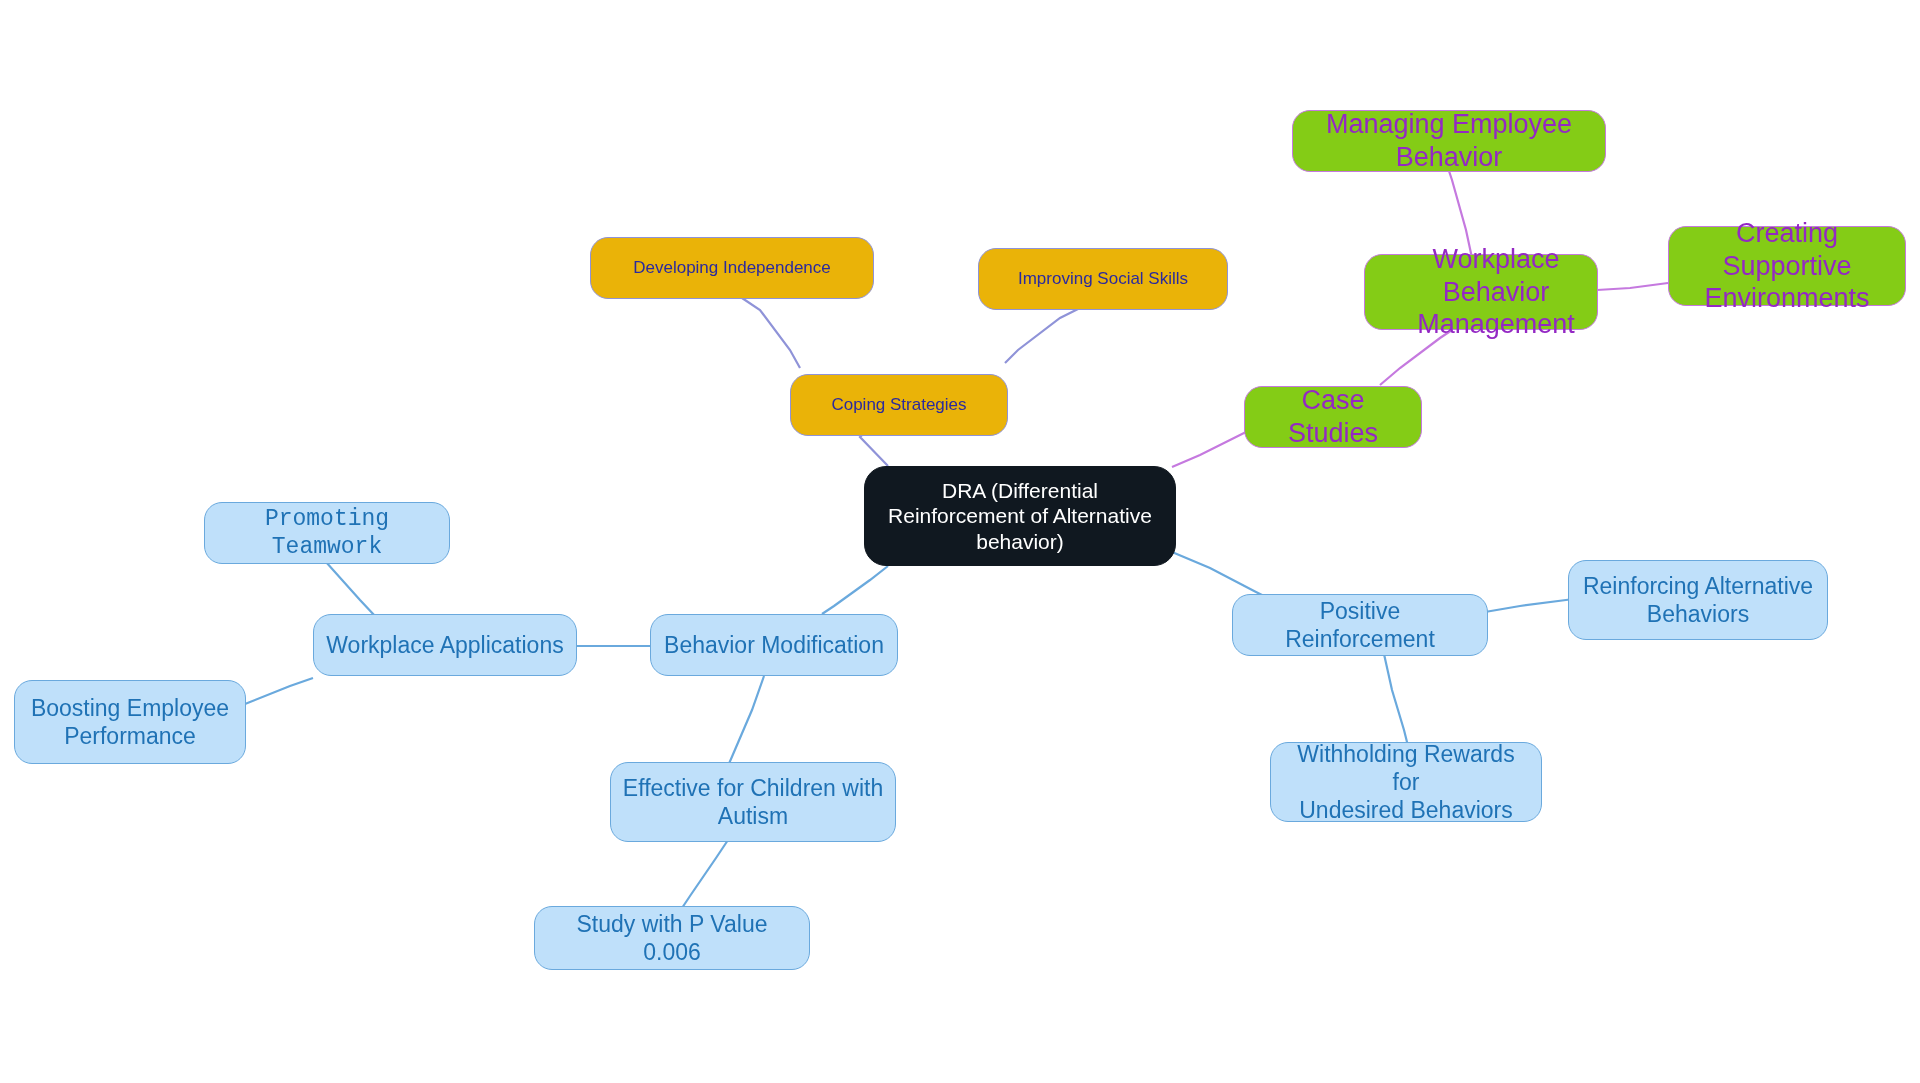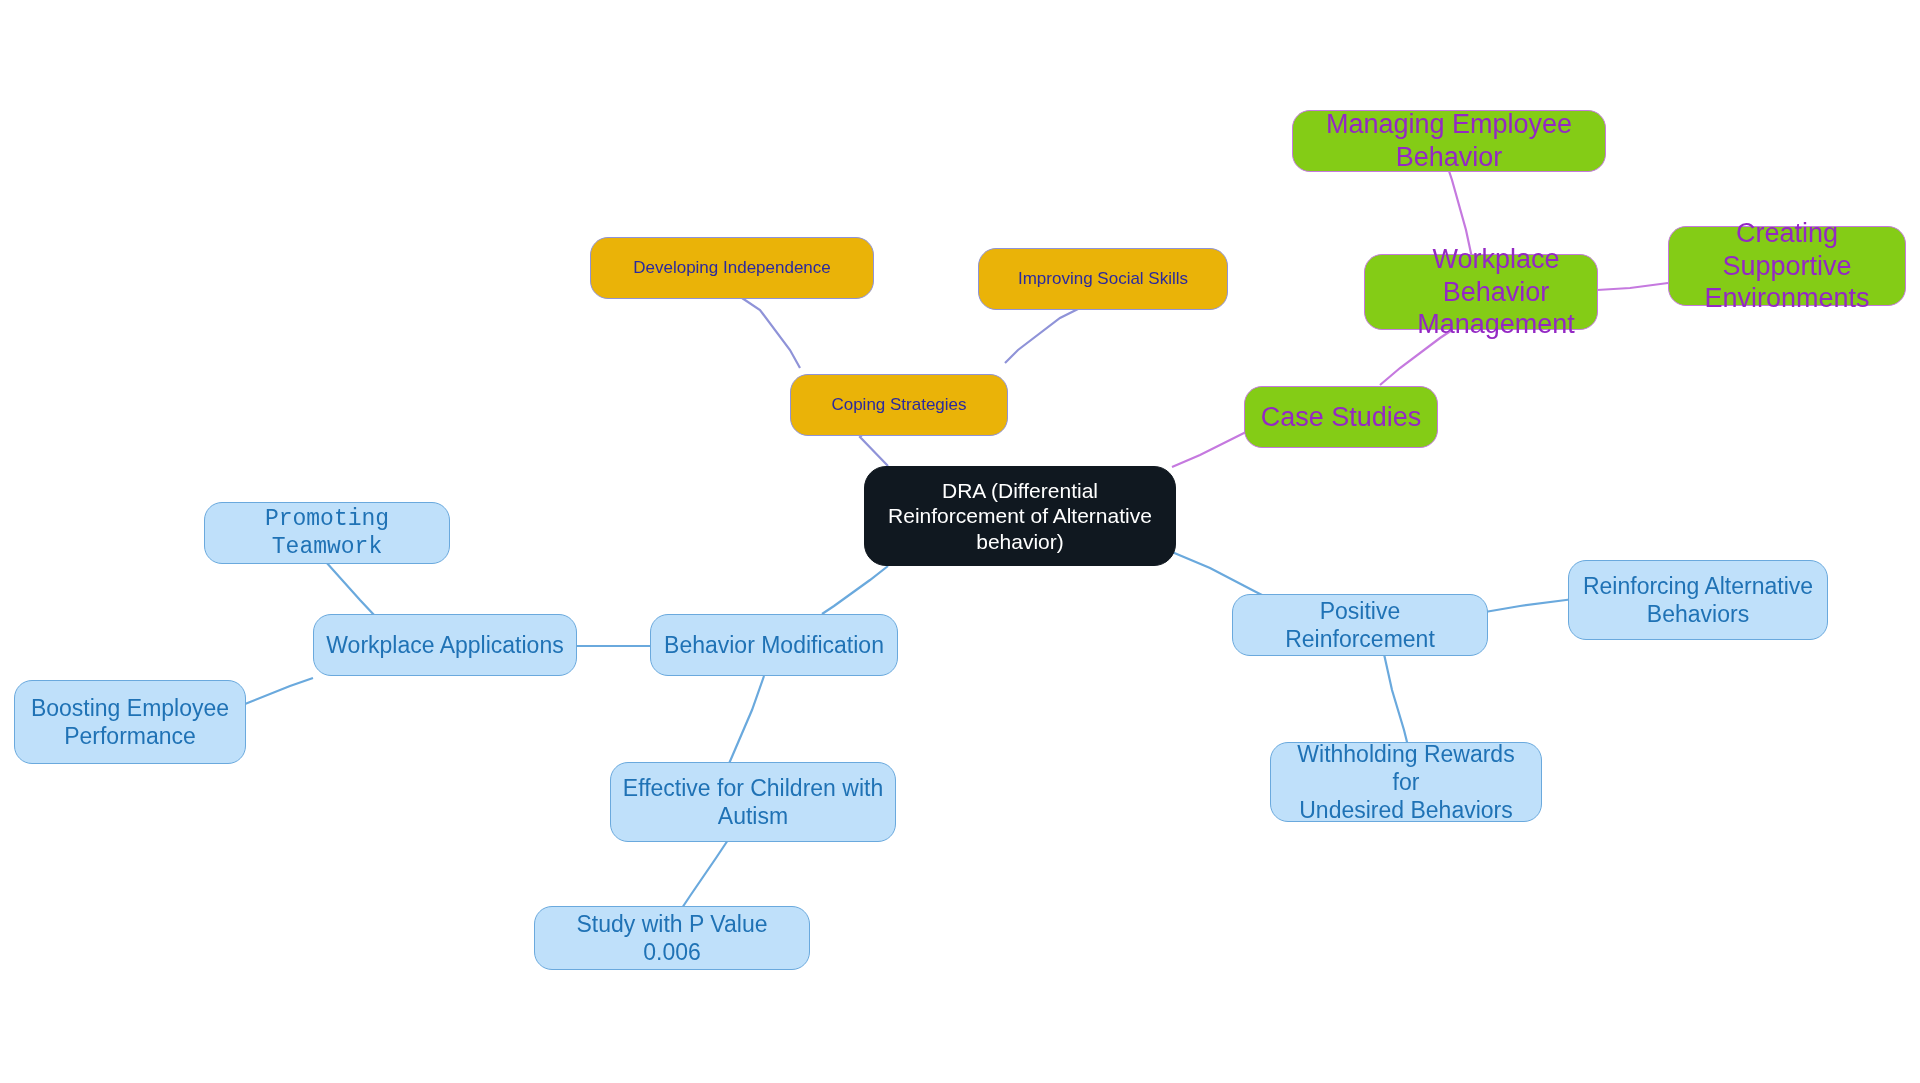--- a/index.html
+++ b/index.html
@@ -115,21 +115,21 @@
   <div class="node node-root" style="left:864px; top:466px; width:312px; height:100px;">DRA (Differential
 Reinforcement of Alternative
 behavior)</div>
 
   <div class="node node-purple" style="left:790px; top:355px; width:218px; height:62px;margin-top:19px;">Coping Strategies</div>
 
   <div class="node node-purple" style="left:590px; top:237px; width:284px; height:62px;">Developing Independence</div>
 
   <div class="node node-purple" style="left:978px; top:248px; width:250px; height:62px;">Improving Social Skills</div>
 
-  <div class="node node-pink" style="left:1244px; top:386px; width:194px; height:62px;">Case Studies</div>
+  <div class="node node-pink" style="left:1244px; top:386px; width:178px; height:62px;">Case Studies</div>
 
   <div class="node node-pink" style="left:1364px; top:254px; width:234px; height:76px;padding-left:40px;">Workplace Behavior
 Management</div>
 
   <div class="node node-pink" style="left:1292px; top:110px; width:314px; height:62px;">Managing Employee Behavior</div>
 
   <div class="node node-pink" style="left:1668px; top:226px; width:238px; height:80px;text-align:center;">Creating Supportive
 Environments</div>
 
   <div class="node node-blue" style="left:1232px; top:594px; width:256px; height:62px;">Positive Reinforcement</div>

